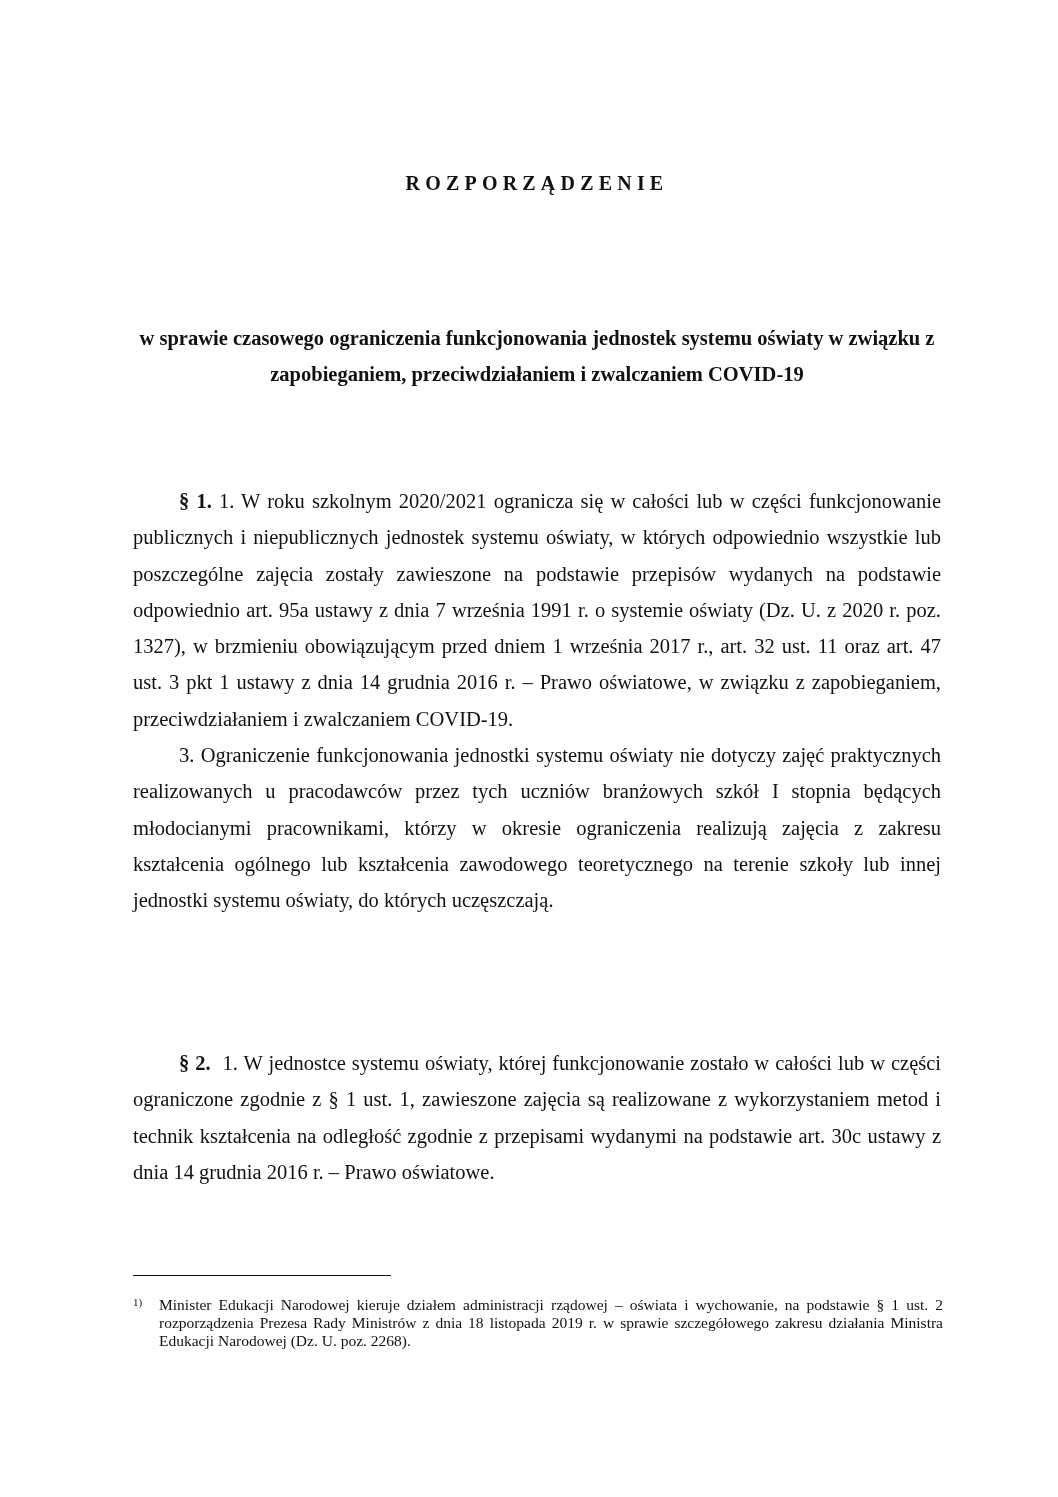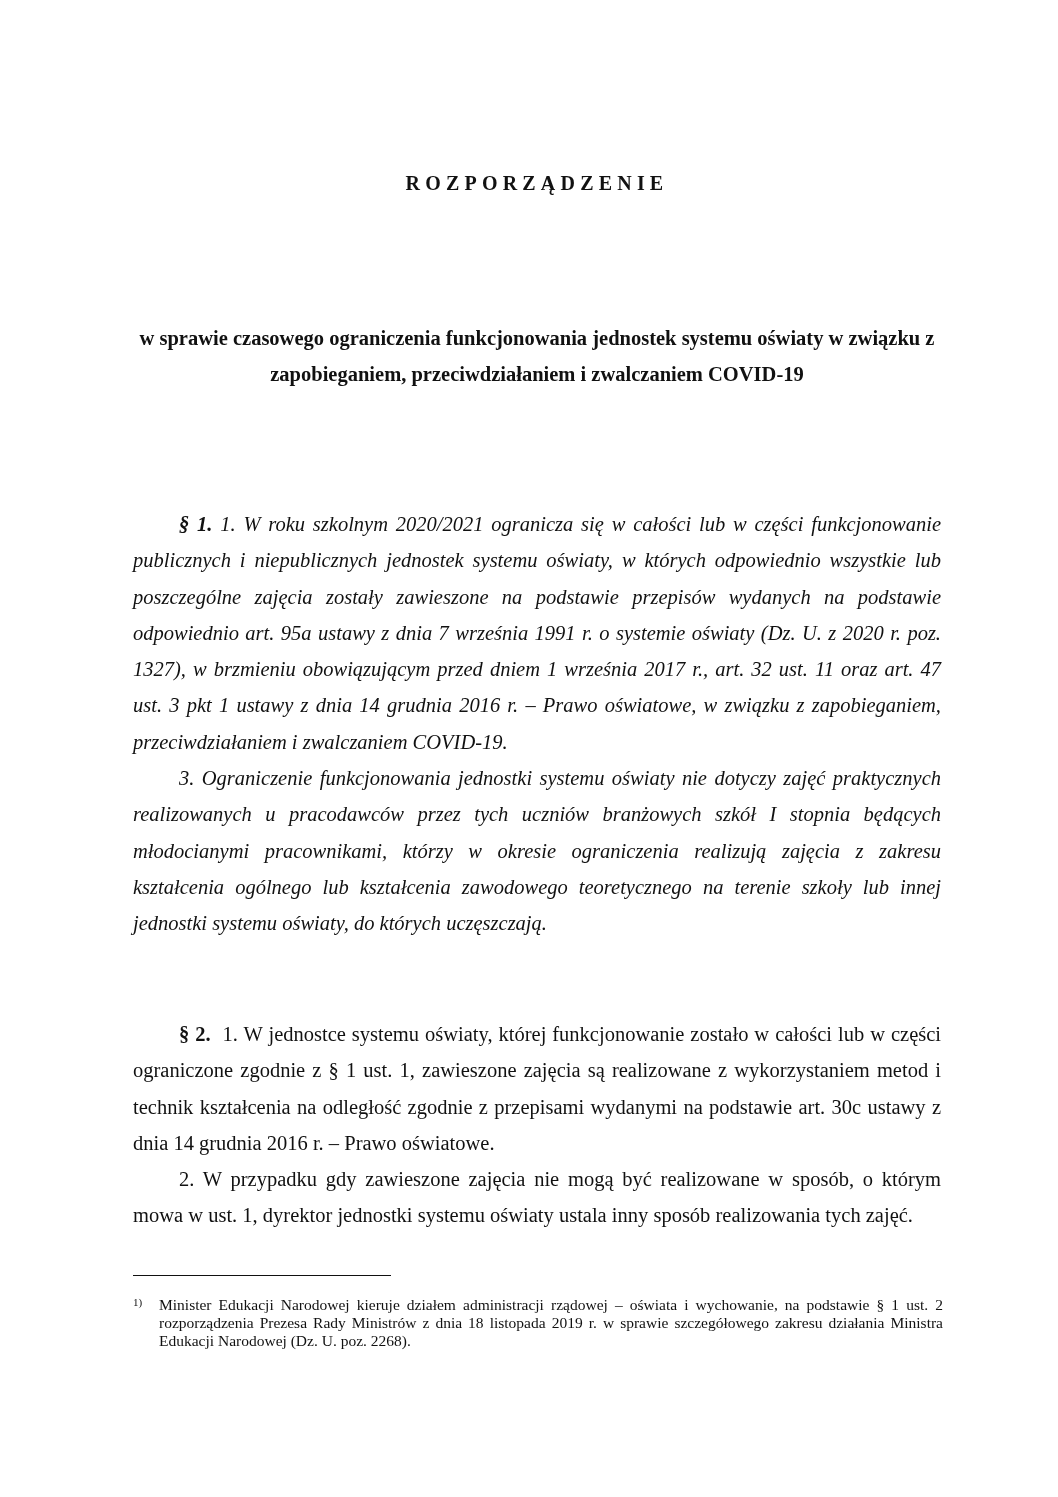--- a/index.html
+++ b/index.html
@@ -8,22 +8,22 @@
   .page { position: absolute; left: 0; top: 0; width: 1058px; height: 1497px; background: #fff; margin-left: 8px; }
   .center { position: absolute; left: 0; width: 1058px; text-align: center; }
   .title { top: 172px; font-size: 20px; font-weight: bold; letter-spacing: 5.2px; }
   .subtitle { top: 223px; font-size: 20px; font-weight: bold; letter-spacing: 5.4px; }
   .subtitle sup { font-size: 12px; letter-spacing: 0; vertical-align: 9px; margin-left: 2px; }
   .date { top: 275px; font-size: 20.5px; }
   .subject { top: 320px; font-size: 20.5px; font-weight: bold; line-height: 36px; }
   .body { position: absolute; left: 125px; width: 808px; font-size: 20.5px; line-height: 36.3px; text-align: justify; }
   .body p { margin: 0; text-indent: 46px; }
   .intro { top: 423px; }
-  .s1 { top: 506px; font-style: italic; }
-  .s2 { top: 1016px; }
+  .s1 { top: 483px; }
+  .s2 { top: 1045px; }
   .b { font-weight: bold; }
   .rule { position: absolute; left: 125px; top: 1275px; width: 258px; height: 1px; background: #111; }
   .footnote { position: absolute; left: 125px; top: 1296px; width: 810px; font-size: 15.5px; line-height: 18px; }
   .fn-mark { position: absolute; left: 0; top: -3px; font-size: 11px; }
   .fn-text { margin-left: 26px; text-align: justify; font-family: Liberation Serif, serif; }
 </style>
 </head>
 <body>
 
 <div class="page">
@@ -35,21 +35,20 @@
   <div class="center subject" style="padding:0 64px; box-sizing:border-box;"><span>w sprawie czasowego ograniczenia funkcjonowania jednostek systemu oświaty w związku z zapobieganiem, przeciwdziałaniem i zwalczaniem COVID-19</span></div>
 
 
   <div class="body s1">
     <p><span class="b">§ 1.</span> <span>1. W roku szkolnym 2020/2021 ogranicza się w całości lub w części funkcjonowanie publicznych i niepublicznych jednostek systemu oświaty, w których odpowiednio wszystkie lub poszczególne zajęcia zostały zawieszone na podstawie przepisów wydanych na podstawie odpowiednio art. 95a ustawy z dnia 7 września 1991 r. o systemie oświaty (Dz. U. z 2020 r. poz. 1327), w brzmieniu obowiązującym przed dniem 1 września 2017 r., art. 32 ust. 11 oraz art. 47 ust. 3 pkt 1 ustawy z dnia 14 grudnia 2016 r. – Prawo oświatowe, w związku z zapobieganiem, przeciwdziałaniem i zwalczaniem COVID-19.</span></p>
     <p>3. Ograniczenie funkcjonowania jednostki systemu oświaty nie dotyczy zajęć praktycznych realizowanych u pracodawców przez tych uczniów branżowych szkół I stopnia będących młodocianymi pracownikami, którzy w okresie ograniczenia realizują zajęcia z zakresu kształcenia ogólnego lub kształcenia zawodowego teoretycznego na terenie szkoły lub innej jednostki systemu oświaty, do których uczęszczają.</p>
   </div>
 
   <div class="body s2">
     <p><span class="b">§ 2.</span>&nbsp; <span>1. W jednostce systemu oświaty, której funkcjonowanie zostało w całości lub w części ograniczone zgodnie z § 1 ust. 1, zawieszone zajęcia są realizowane z wykorzystaniem metod i technik kształcenia na odległość zgodnie z przepisami wydanymi na podstawie art. 30c ustawy z dnia 14 grudnia 2016 r. – Prawo oświatowe.</span></p>
-    <p>2. W przypadku gdy zawieszone zajęcia nie mogą być realizowane w sposób, o którym mowa w ust. 1, dyrektor jednostki systemu oświaty ustala inny sposób realizowania tych zajęć.</p>
   </div>
 
   <div class="rule"></div>
 
   <div class="footnote">
     <span class="fn-mark">1)</span>
     <div class="fn-text">Minister Edukacji Narodowej kieruje działem administracji rządowej – oświata i wychowanie, na podstawie § 1 ust. 2 rozporządzenia Prezesa Rady Ministrów z dnia 18 listopada 2019 r. w sprawie szczegółowego zakresu działania Ministra Edukacji Narodowej (Dz. U. poz. 2268).</div>
   </div>
 
 </div>

